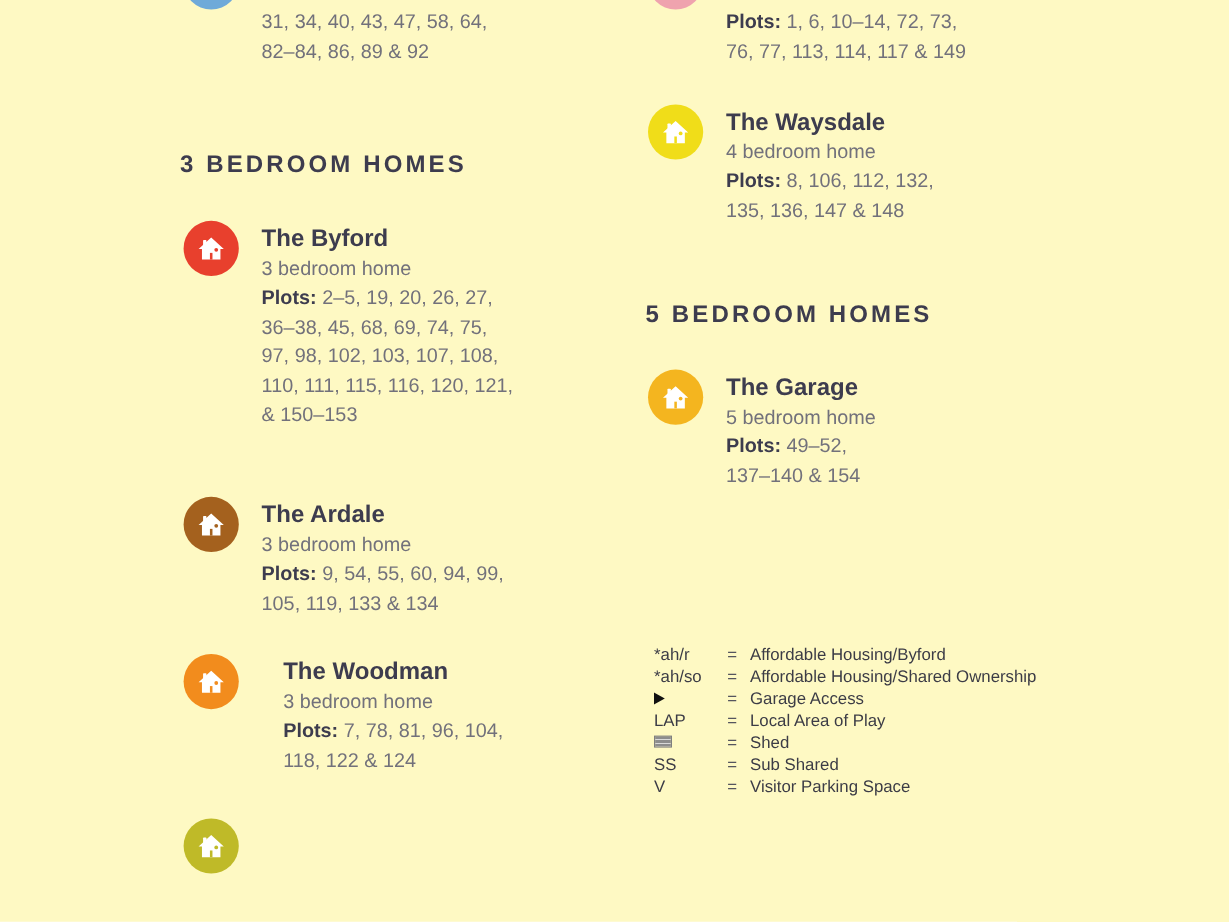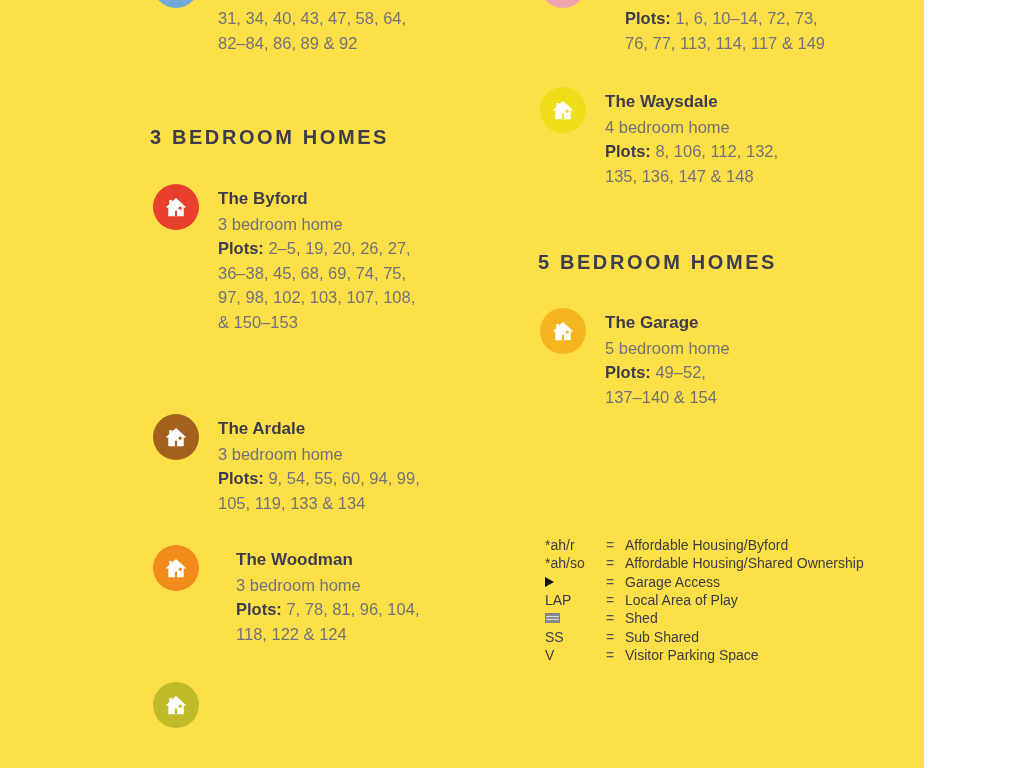--- a/index.html
+++ b/index.html
@@ -1,27 +1,27 @@
 <!DOCTYPE html>
 <html><head>
 <meta charset="utf-8">
 <style>
   html,body{margin:0;padding:0;}
   body{font-family:"Liberation Sans", sans-serif; background:#ffffff;}
-  #page{position:relative;width:924px;height:768px;overflow:hidden;background:#fde047;text-decoration:underline;}
+  #page{position:relative;width:1024px;height:768px;overflow:hidden;background:#fef9c3;text-decoration:underline;}
 
   .circle-icon{position:absolute;width:46px;height:46px;border-radius:50%;
     background:var(--c,#ccc);display:flex;align-items:center;justify-content:center;}
   .circle-icon svg{width:28px;height:28px;display:block;}
 
   .heading{position:absolute;font-size:20px;font-weight:bold;letter-spacing:2.6px;
     color:#3d3c4e;white-space:nowrap;text-align:center;}
 
   .item-text{position:absolute;font-size:16.5px;line-height:24.5px;color:#72717b;white-space:nowrap;}
-  .item-title{font-weight:bold;color:#3d3c4e;font-size:17px;}
+  .item-title{font-weight:bold;color:#3d3c4e;font-size:20px;}
   .plots-label{font-weight:bold;color:#3d3c4e;}
   .sup-star{vertical-align:super;font-size:11px;line-height:0;}
 
   .legend{position:absolute;left:545px;top:536px;display:flex;flex-direction:column;}
   .legend-row{display:flex;align-items:center;height:18.3px;font-size:14px;color:#3c3c46;}
   .legend-sym{width:61px;flex:0 0 61px;}
   .legend-eq{width:19px;flex:0 0 19px;color:#55555e;}
   .legend-lbl{white-space:nowrap;}
   .tri{width:0;height:0;border-top:5px solid transparent;border-bottom:5px solid transparent;
     border-left:9px solid #111111;}
@@ -50,20 +50,21 @@
       <rect x="11.1" y="15.2" width="1.8" height="4.8" fill="var(--c)"></rect>
       <circle cx="15.6" cy="13" r="1.35" fill="var(--c)"></circle>
     </svg>
   </div>
   <div class="item-text" style="left:218px;top:187px;">
     <div class="item-title">The Byford</div>
     <div>3 bedroom home</div>
     <div><span class="plots-label">Plots:</span> <span>2–5, 19, 20, 26, 27,</span></div>
     <div>36–38, 45, 68, 69, 74, 75,</div>
     <div>97, 98, 102, 103, 107, 108,</div>
+    <div>110, 111, 115, 116, 120, 121,</div>
     <div>&amp; 150–153</div>
   </div>
 
   <div class="circle-icon" style="left: 153px; top: 414px; --c: #a4611e;">
     <svg viewBox="0 0 24 24">
       <path fill="#ffffff" d="M12 4.2 L21 12.4 H18.6 V20 H5.4 V12.4 H3 Z"></path>
       <rect fill="#ffffff" x="6.2" y="6" width="2.4" height="4" rx="0.5"></rect>
       <rect x="11.1" y="15.2" width="1.8" height="4.8" fill="var(--c)"></rect>
       <circle cx="15.6" cy="13" r="1.35" fill="var(--c)"></circle>
     </svg>
@@ -95,21 +96,21 @@
       <path fill="#ffffff" d="M12 4.2 L21 12.4 H18.6 V20 H5.4 V12.4 H3 Z"></path>
       <rect fill="#ffffff" x="6.2" y="6" width="2.4" height="4" rx="0.5"></rect>
       <rect x="11.1" y="15.2" width="1.8" height="4.8" fill="var(--c)"></rect>
       <circle cx="15.6" cy="13" r="1.35" fill="var(--c)"></circle>
     </svg>
   </div>
 
   <div class="circle-icon" style="left: 540px; top: -38px; --c: #efa3ae;">
     
   </div>
-  <div class="item-text" style="left:605px;top:6px;margin-left:20px;">
+  <div class="item-text" style="left:605px;top:6px;">
     <div><span class="plots-label">Plots:</span> <span>1, 6, 10–14, 72, 73,</span></div>
     <div>76, 77, 113, 114, 117 &amp; 149</div>
   </div>
 
   <div class="circle-icon" style="left: 540px; top: 87px; --c: #f0dd19;">
     <svg viewBox="0 0 24 24">
       <path fill="#ffffff" d="M12 4.2 L21 12.4 H18.6 V20 H5.4 V12.4 H3 Z"></path>
       <rect fill="#ffffff" x="6.2" y="6" width="2.4" height="4" rx="0.5"></rect>
       <rect x="11.1" y="15.2" width="1.8" height="4.8" fill="var(--c)"></rect>
       <circle cx="15.6" cy="13" r="1.35" fill="var(--c)"></circle>

